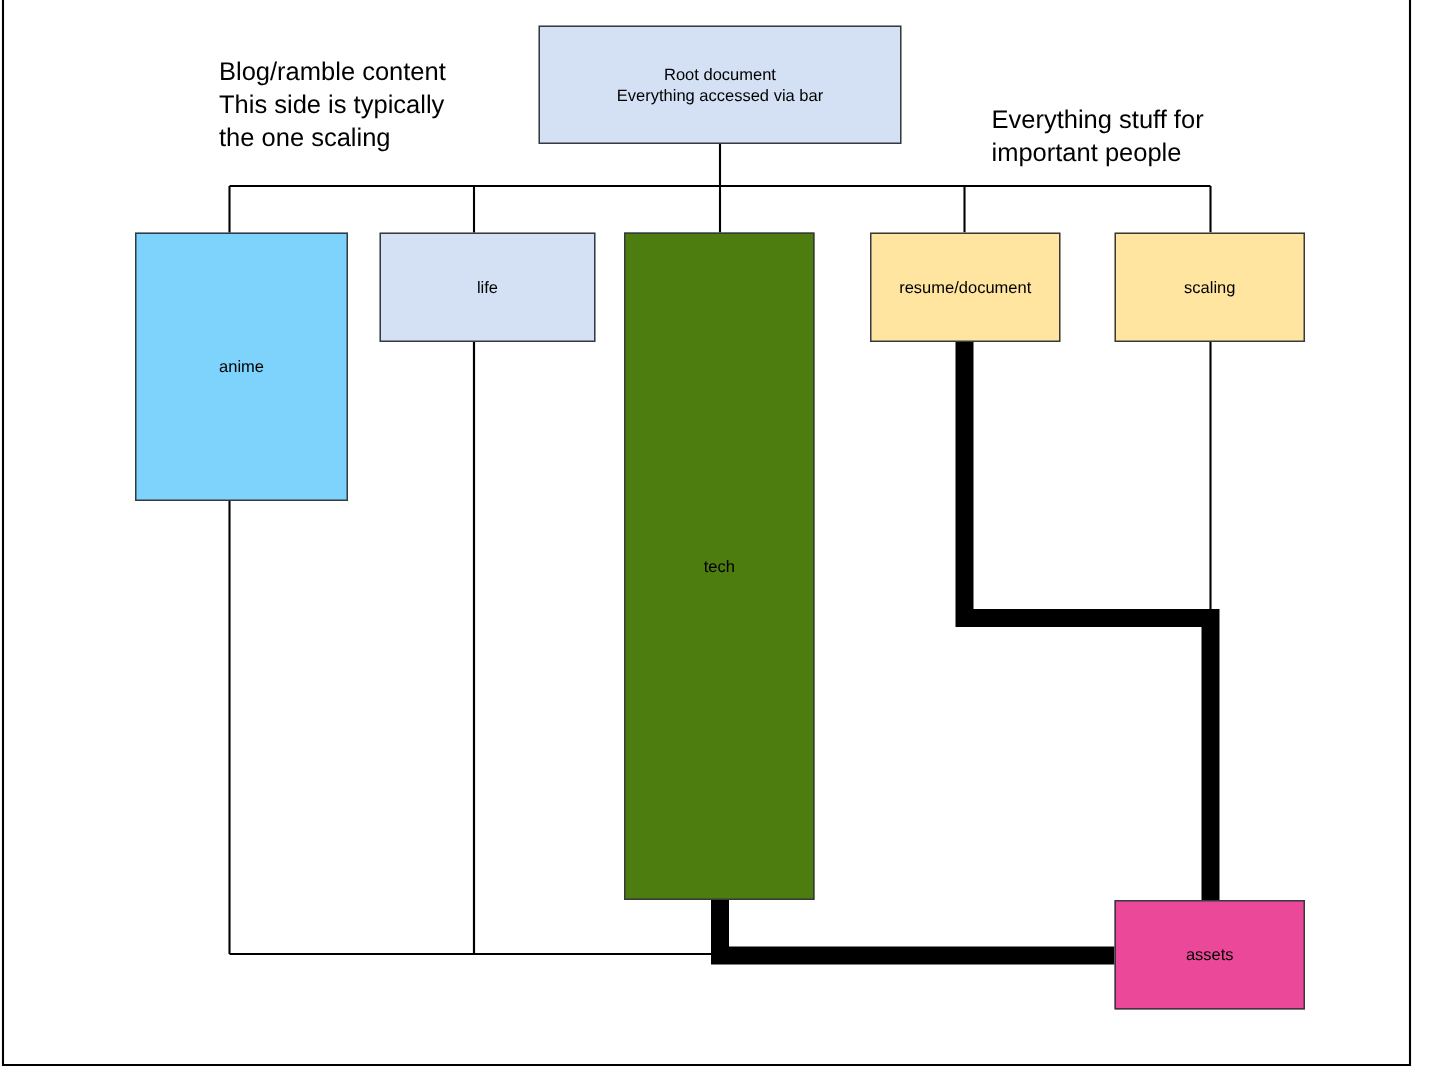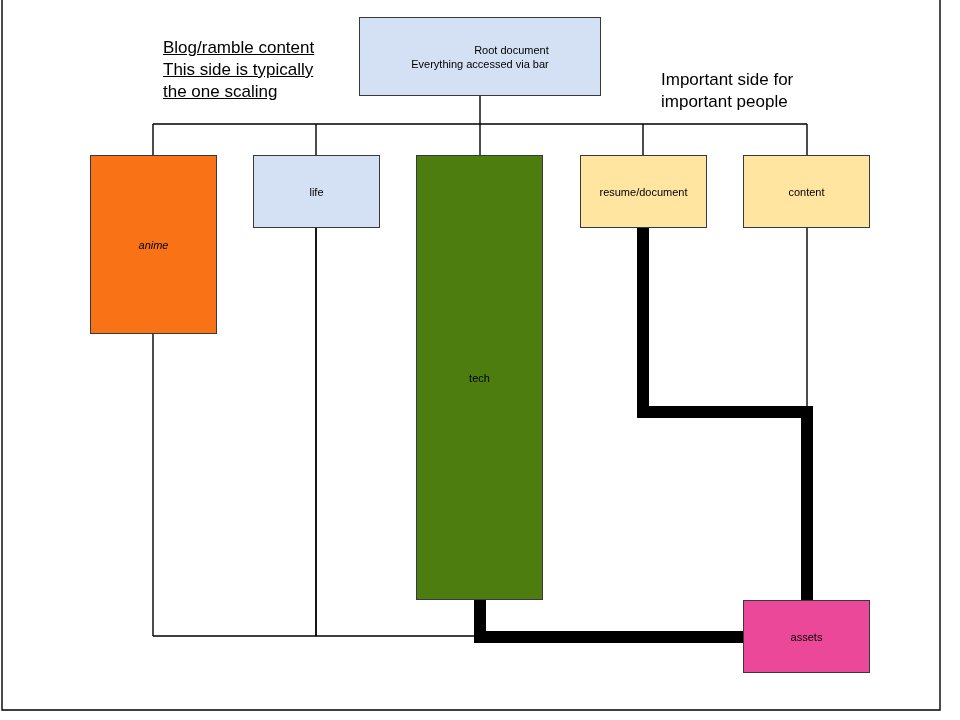--- a/index.html
+++ b/index.html
@@ -28,21 +28,21 @@
     width: 960px;
     height: 720px;
   }
   .node {
     position: absolute;
     box-sizing: border-box;
     border: 1px solid #36393d;
     display: flex;
     align-items: center;
     justify-content: center;
-    text-align: right;
+    text-align: center;
     font-size: 11px;
     line-height: 14px;
     color: #000000;
     z-index: 3;
   }
   .node.fill-blue { background: #d4e1f5; }
   .node.fill-yellow { background: #ffe5a0; }
   .node .node-label {
     display: block;
     padding: 0 4px;
@@ -89,41 +89,41 @@
         <path d="M643,228 L643,412 L807,412 L807,600"></path>
         <path d="M480,600 L480,637 L743,637"></path>
       </g>
   </svg>
 
   <div id="nodes-host">
       <div class="node align-center fill-blue" style="left: 359px; top: 17px; width: 242px; height: 79px; background: rgb(212, 225, 245); border-color: rgb(54, 57, 61);">
         <span class="node-label">Root document
 Everything accessed via bar</span>
       </div>
-      <div class="node align-center fill-blue" style="left: 90px; top: 155px; width: 127px; height: 179px; background: #f97316; border-color: rgb(54, 57, 61); font-style: italic;">
+      <div class="node align-center fill-blue" style="left: 90px; top: 155px; width: 142px; height: 179px; background: #7dd3fc; border-color: rgb(54, 57, 61);">
         <span class="node-label">anime</span>
       </div>
-      <div class="node align-center fill-blue" style="left: 253px; top: 155px; width: 127px; height: 73px; background: rgb(212, 225, 245); border-color: rgb(54, 57, 61);">
+      <div class="node align-center fill-blue" style="left: 253px; top: 155px; width: 144px; height: 73px; background: rgb(212, 225, 245); border-color: rgb(54, 57, 61);">
         <span class="node-label">life</span>
       </div>
       <div class="node align-center fill-blue" style="left: 416px; top: 155px; width: 127px; height: 445px; background: #4d7c0f; border-color: rgb(54, 57, 61);">
         <span class="node-label">tech</span>
       </div>
       <div class="node align-center fill-yellow" style="left: 580px; top: 155px; width: 127px; height: 73px; background: rgb(255, 229, 160); border-color: rgb(54, 57, 61);">
         <span class="node-label">resume/document</span>
       </div>
       <div class="node align-center fill-yellow" style="left: 743px; top: 155px; width: 127px; height: 73px; background: rgb(255, 229, 160); border-color: rgb(54, 57, 61);">
-        <span class="node-label">content</span>
+        <span class="node-label">scaling</span>
       </div>
       <div class="node align-center fill-blue" style="left: 743px; top: 600px; width: 127px; height: 73px; background: #ec4899; border-color: rgb(54, 57, 61);">
         <span class="node-label">assets</span>
       </div>
     </div>
 
   <div id="annotations-host">
-      <div class="annotation" style="left: 163px; top: 37px; text-decoration: underline;">Blog/ramble content
+      <div class="annotation" style="left: 146px; top: 37px;">Blog/ramble content
 This side is typically
 the one scaling</div>
-      <div class="annotation" style="left: 661px; top: 69px;">Important side for
+      <div class="annotation" style="left: 661px; top: 69px;">Everything stuff for
 important people</div>
     </div>
 
 </div>
 
 </body></html>

